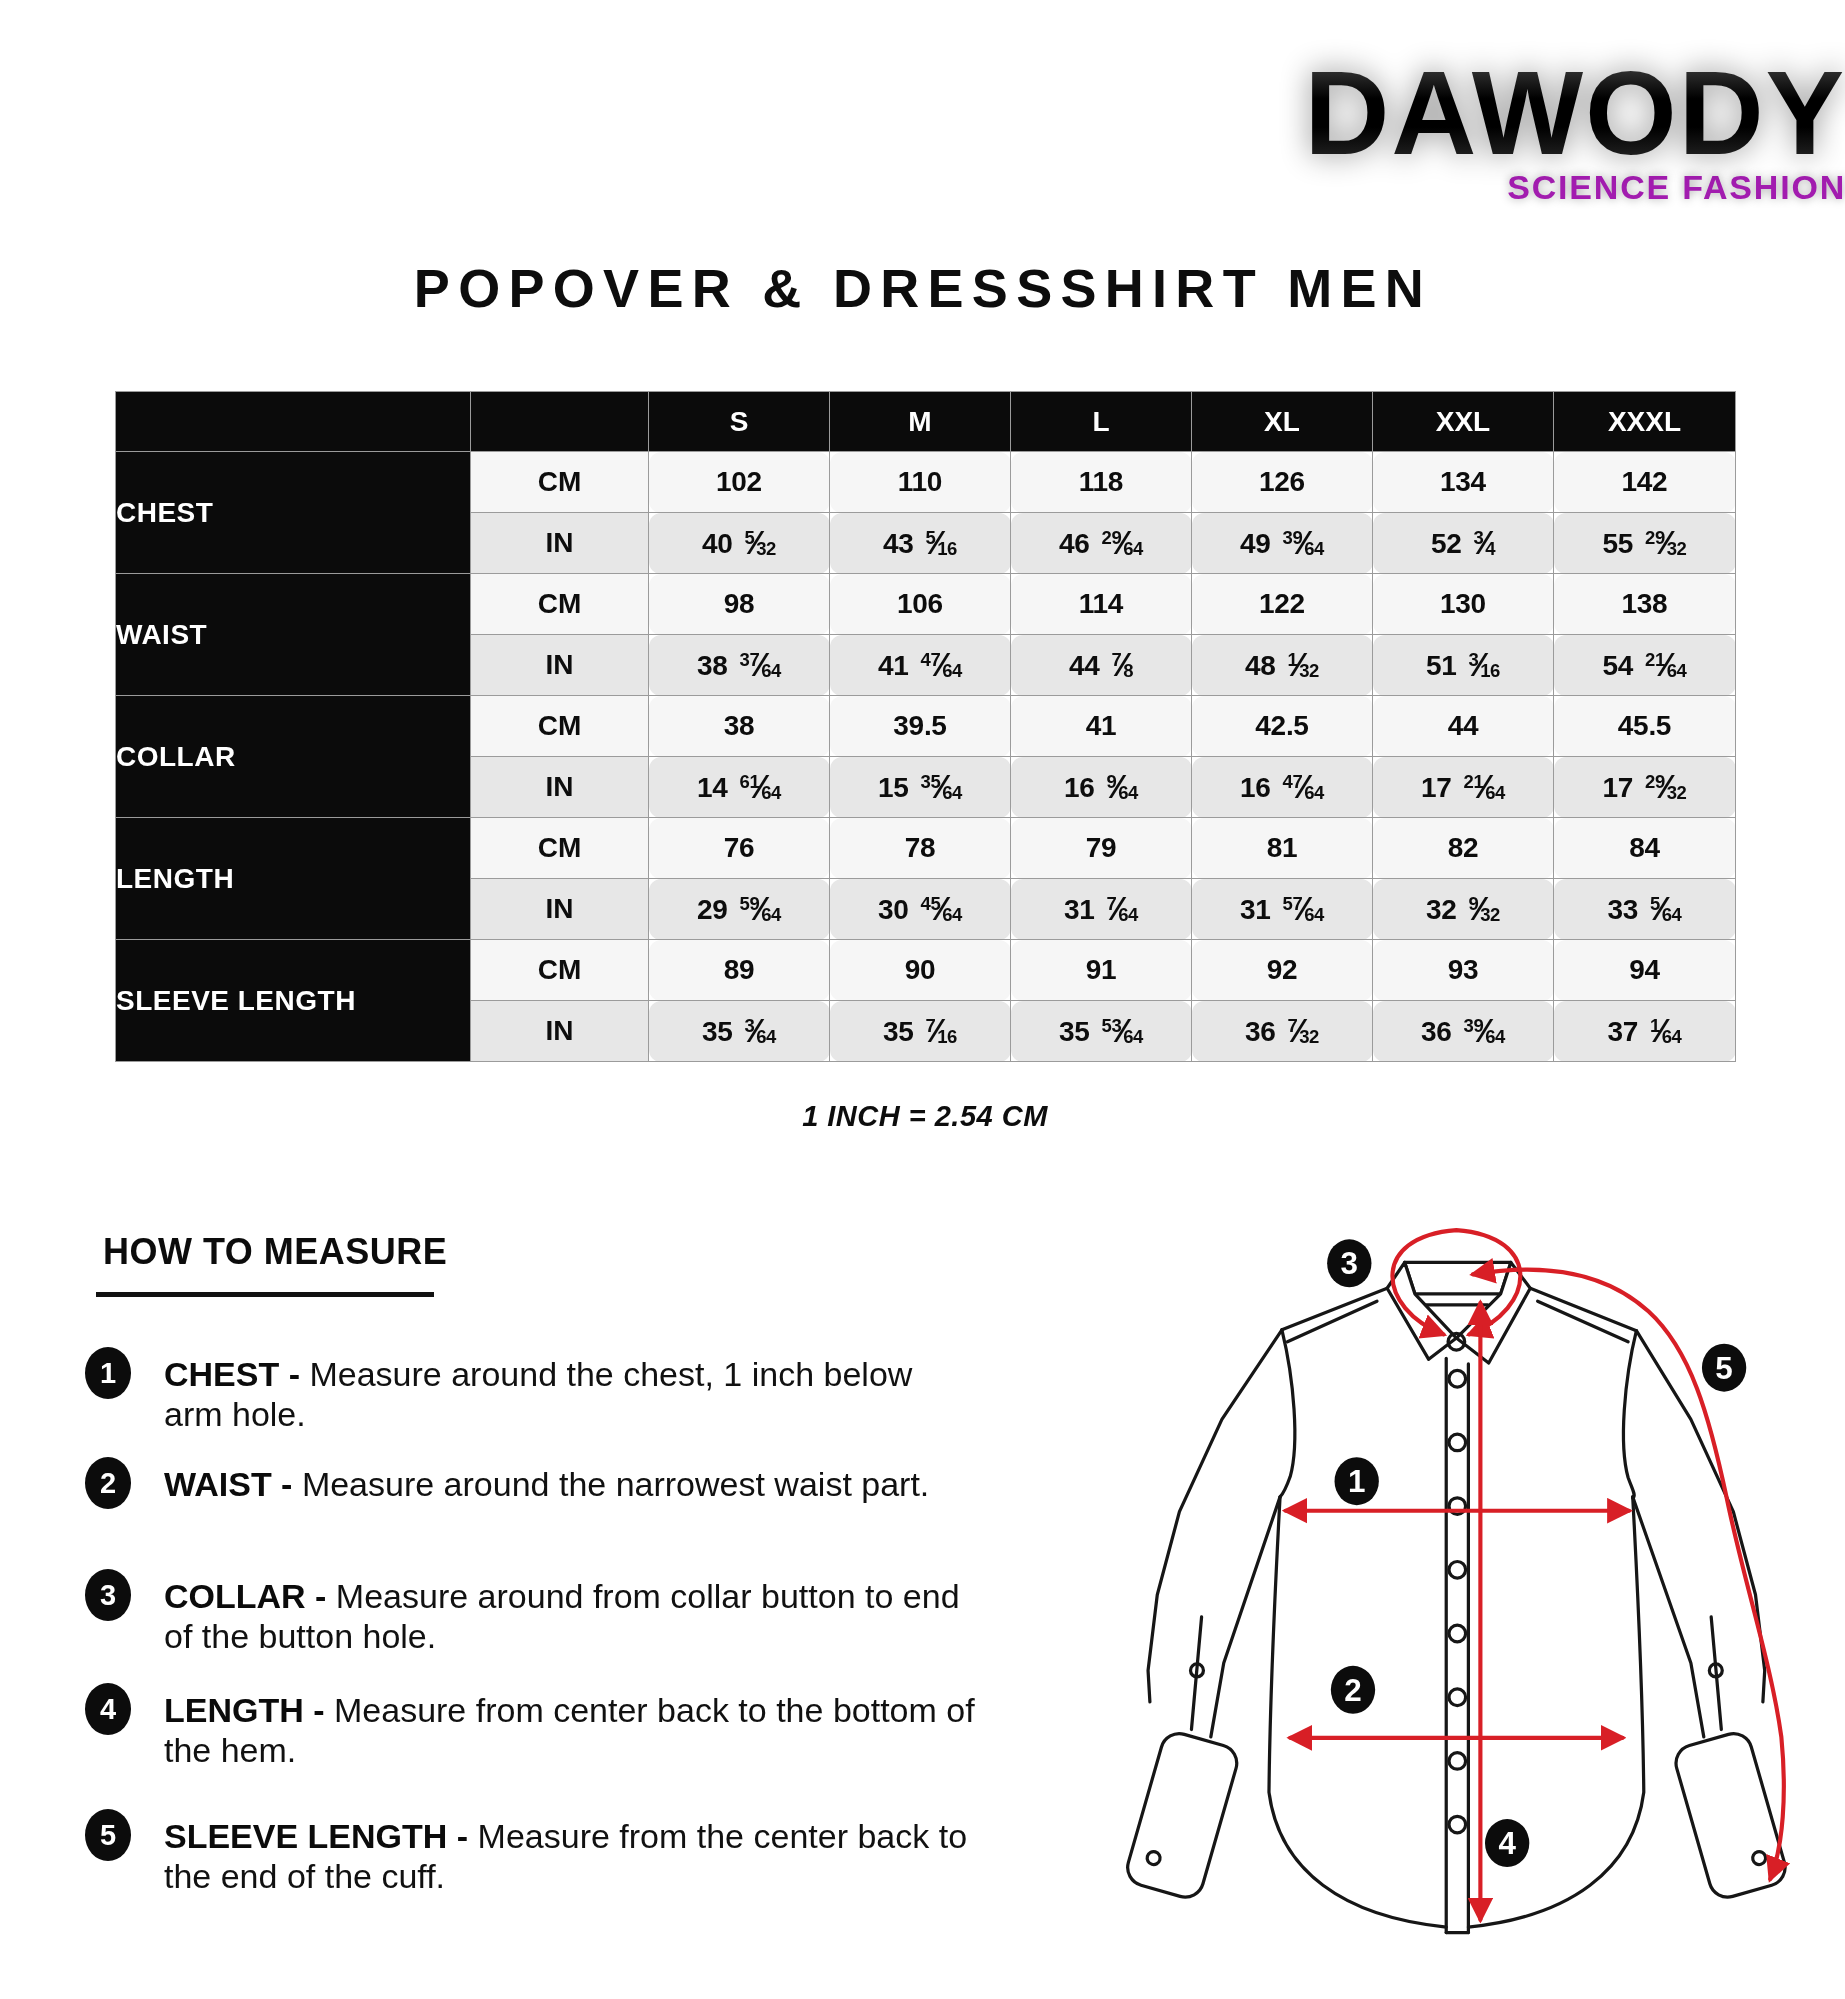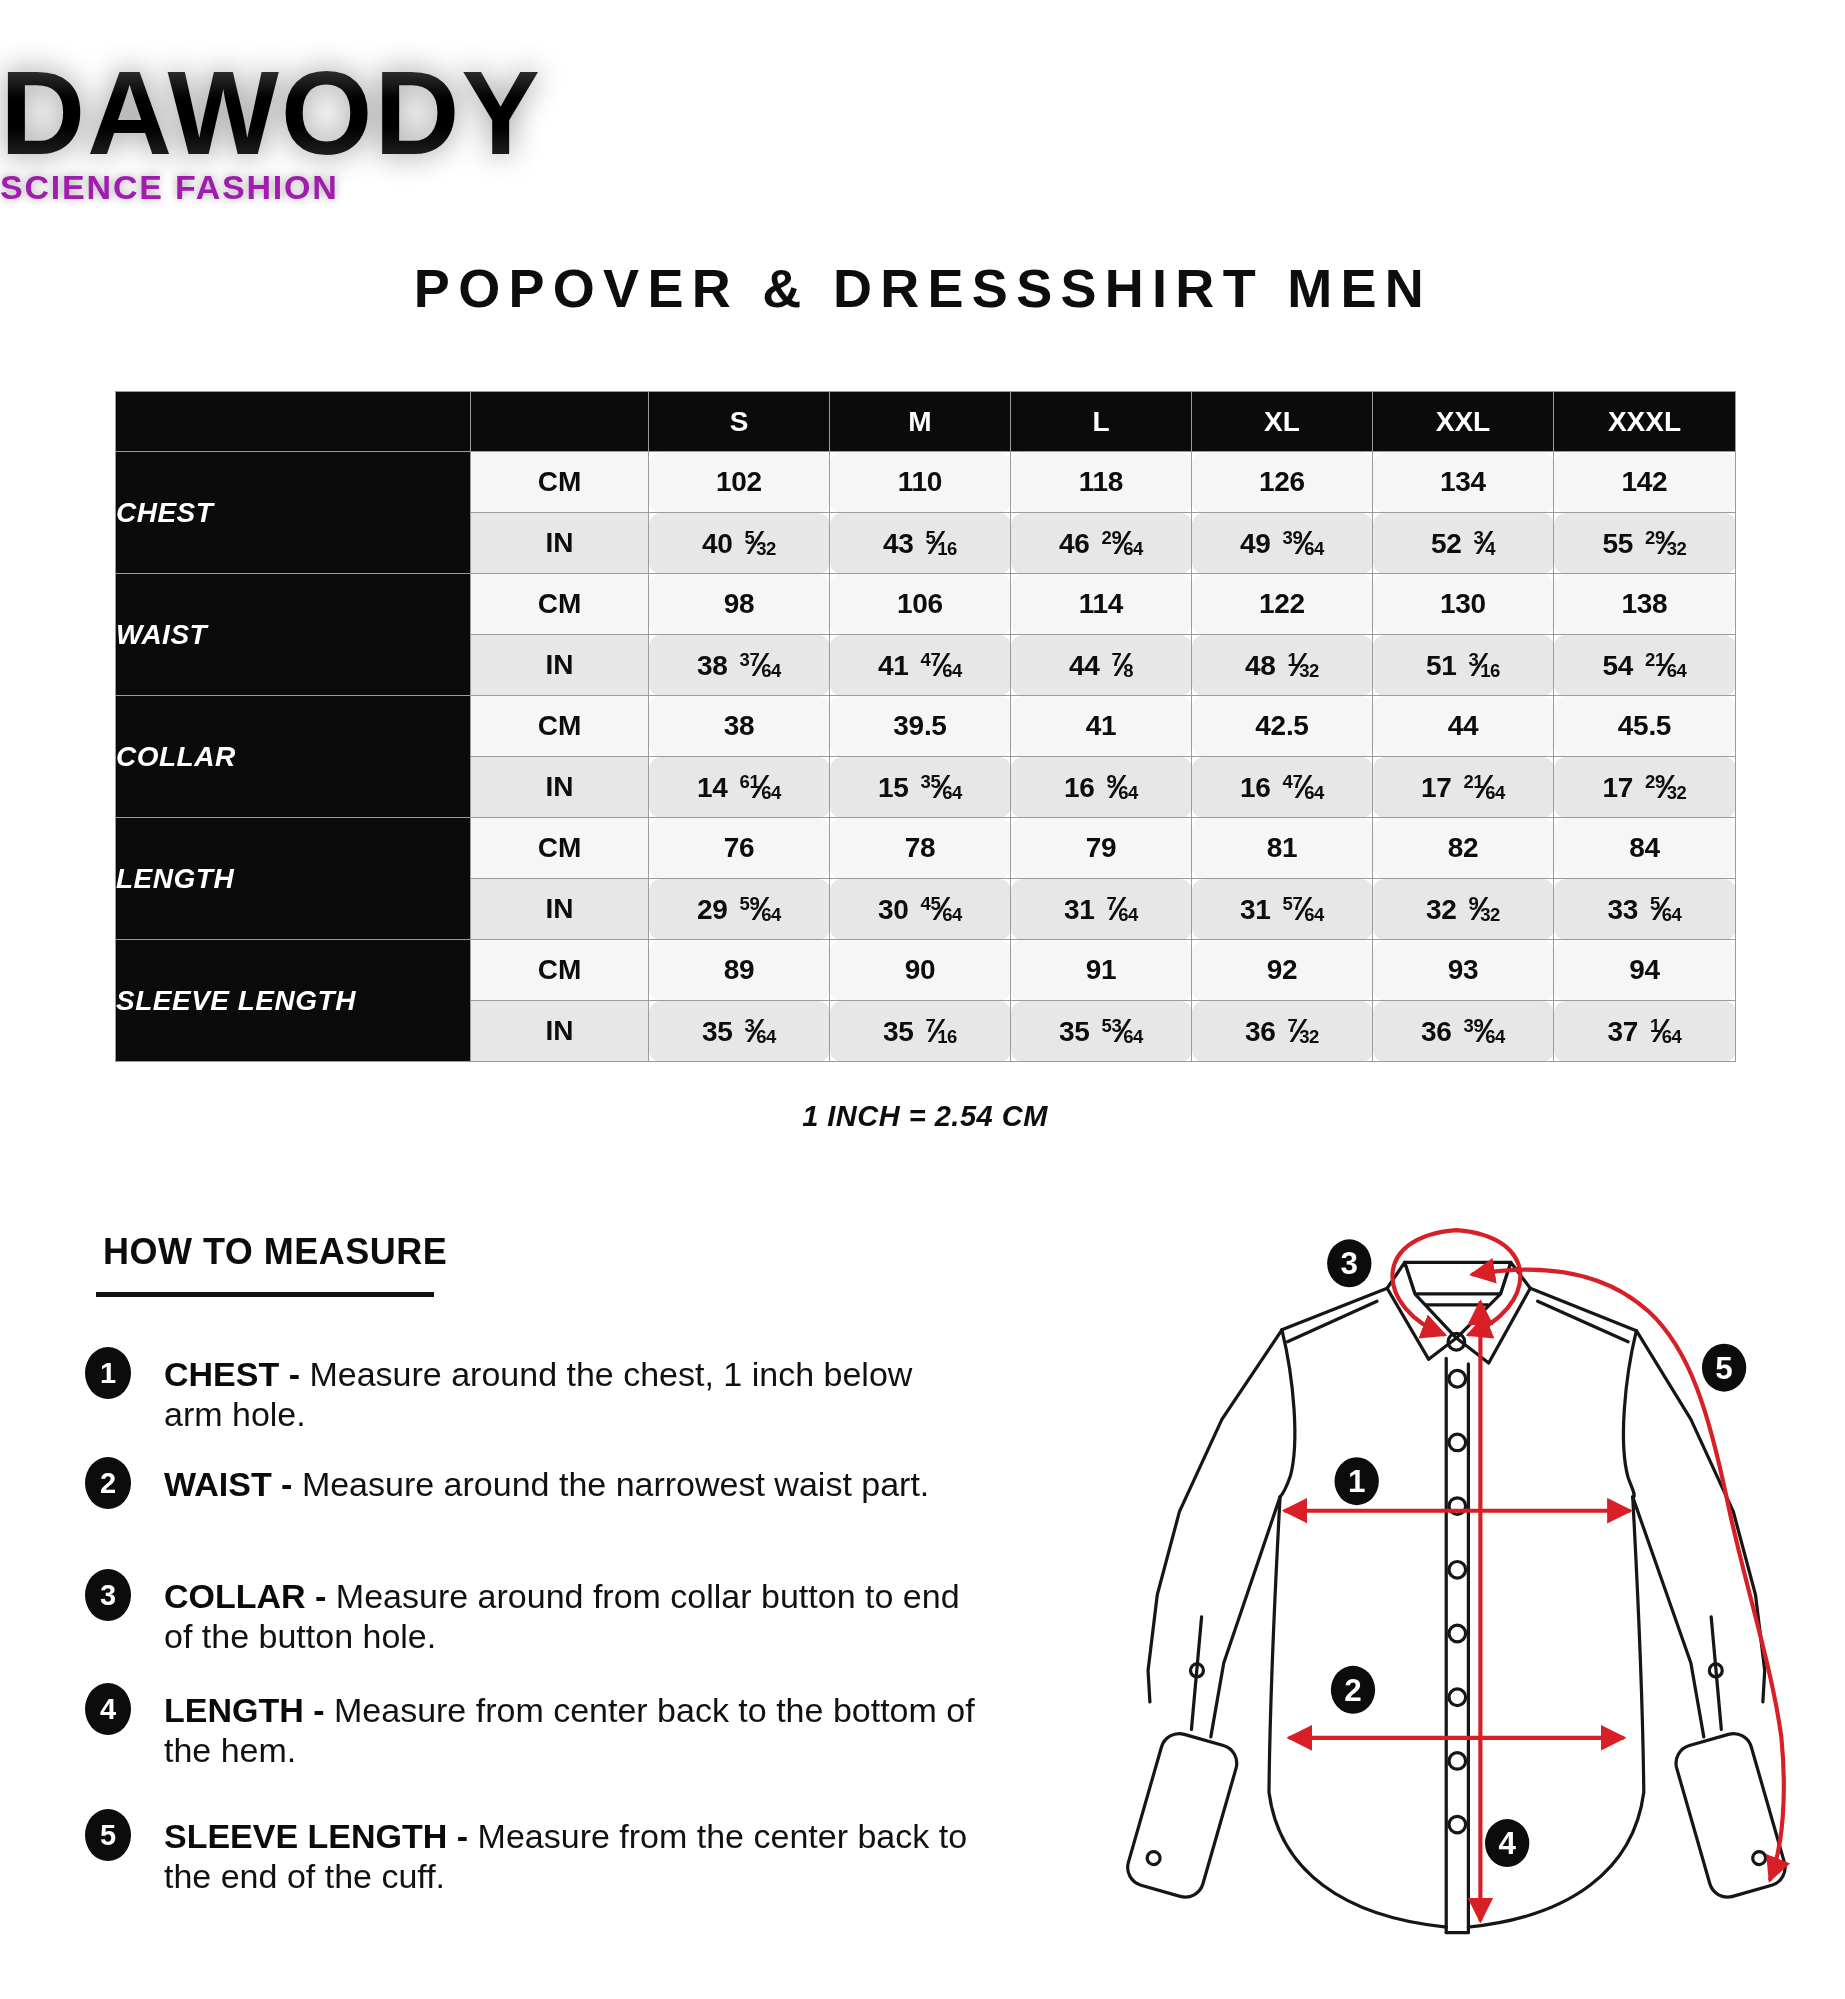--- a/index.html
+++ b/index.html
@@ -1,38 +1,38 @@
 <!DOCTYPE html>
 <html style="font-size:14.8px"><head>
 <meta charset="utf-8">
 <style>
   html,body{margin:0;padding:0;background:#fff;}
   .page{position:relative;width:1846px;height:2000px;background:#ffffff;overflow:hidden;
         font-family:"Liberation Sans",sans-serif;color:#0d0d0d;}
 
   
-  .logo{position:absolute;top:54px;left:0;width:100%;text-align:left;}
+  .logo{position:absolute;top:54px;left:0;width:100%;text-align:right;}
   .logo-word{display:inline-block;font-size:118px;font-weight:900;letter-spacing:1.8px;line-height:1;
              background:linear-gradient(180deg,#4a4a4a 0%,#000 38%,#000 62%,#303030 100%);
              -webkit-background-clip:text;background-clip:text;color:transparent;
              filter:drop-shadow(0 0 14.8px rgba(0,0,0,.45));}
   .logo-tag{margin-top:-3.7px;font-size:34px;font-weight:800;letter-spacing:1.8px;color:#a21caf;
             text-shadow:0 0 9.2px rgba(0,0,0,.35);}
 
   
   .title{position:absolute;top:257px;left:0;width:100%;text-align:center;
          font-size:54px;font-weight:700;letter-spacing:8.3px;color:#0d0d0d;}
 
   
   table.size-table{position:absolute;left:115px;top:391px;width:1620px;border-collapse:collapse;
                    table-layout:fixed;}
   table.size-table th,table.size-table td{border:1.8px solid #9b9b9b;padding:0;}
   th.corner,th.size-h,th.rowlabel{background:#0b0b0b;color:#fff;}
   th.size-h{height:59px;font-size:28px;font-weight:bold;text-align:center;}
-  th.rowlabel{font-size:28px;font-weight:bold;text-align:left;padding-left:52px;letter-spacing:0.5px;font-style:italic;}
+  th.rowlabel{font-size:28px;font-weight:bold;text-align:left;padding-left:52px;letter-spacing:0.5px;}
   td.unit{font-size:28px;font-weight:bold;text-align:center;}
   td.val{font-size:28px;font-weight:bold;text-align:center;letter-spacing:-0.3px;white-space:nowrap;border-radius:12px;}
   tr.row-cm td{background:#f6f6f6;height:60px;margin-left:47px;}
   tr.row-in td{background:#e7e7e7;height:60px;}
   .fr{white-space:nowrap;}
   .fr .num{font-size:18.5px;vertical-align:9.2px;margin-left:4.6px;}
   .fr .sl{font-size:33px;vertical-align:-0.9px;margin:0 -1.8px;}
   .fr .den{font-size:18.5px;vertical-align:-1.8px;}
 
   

